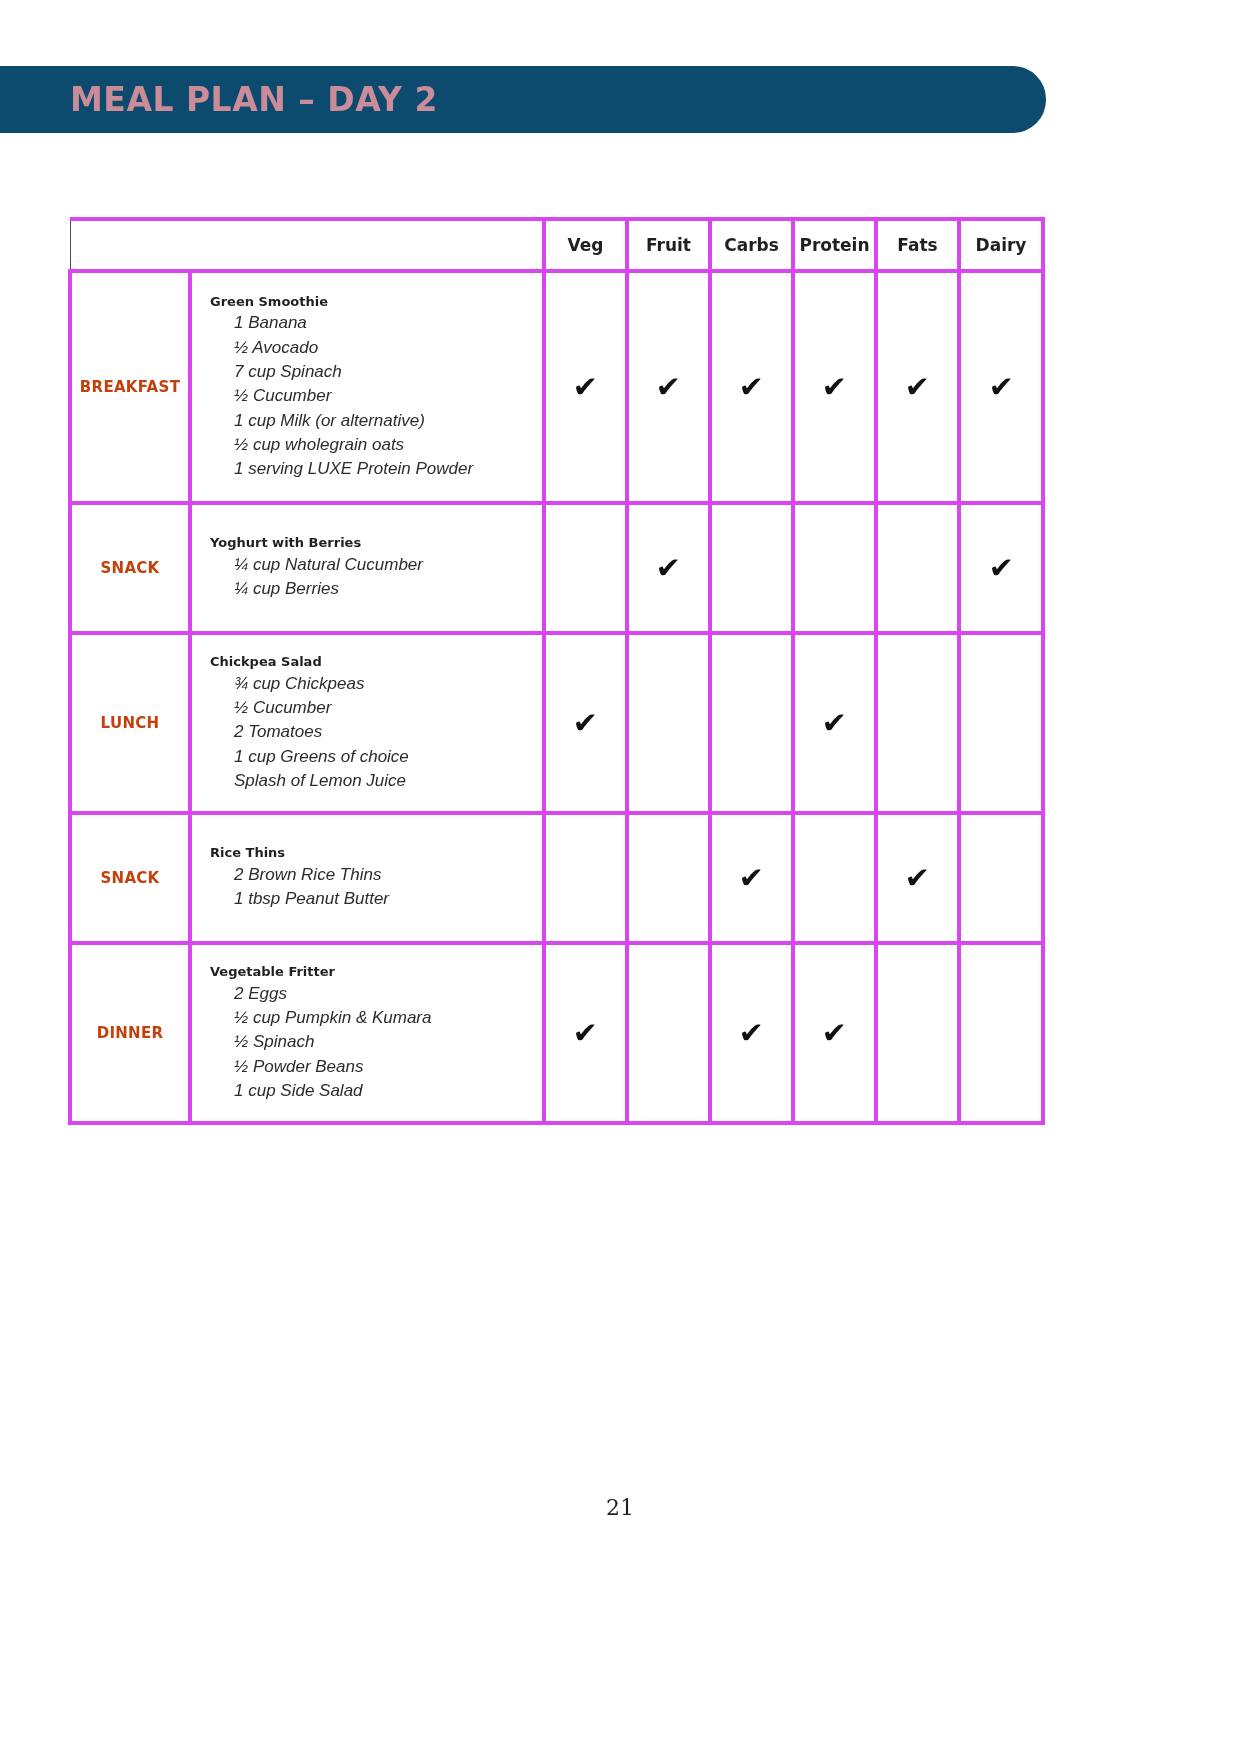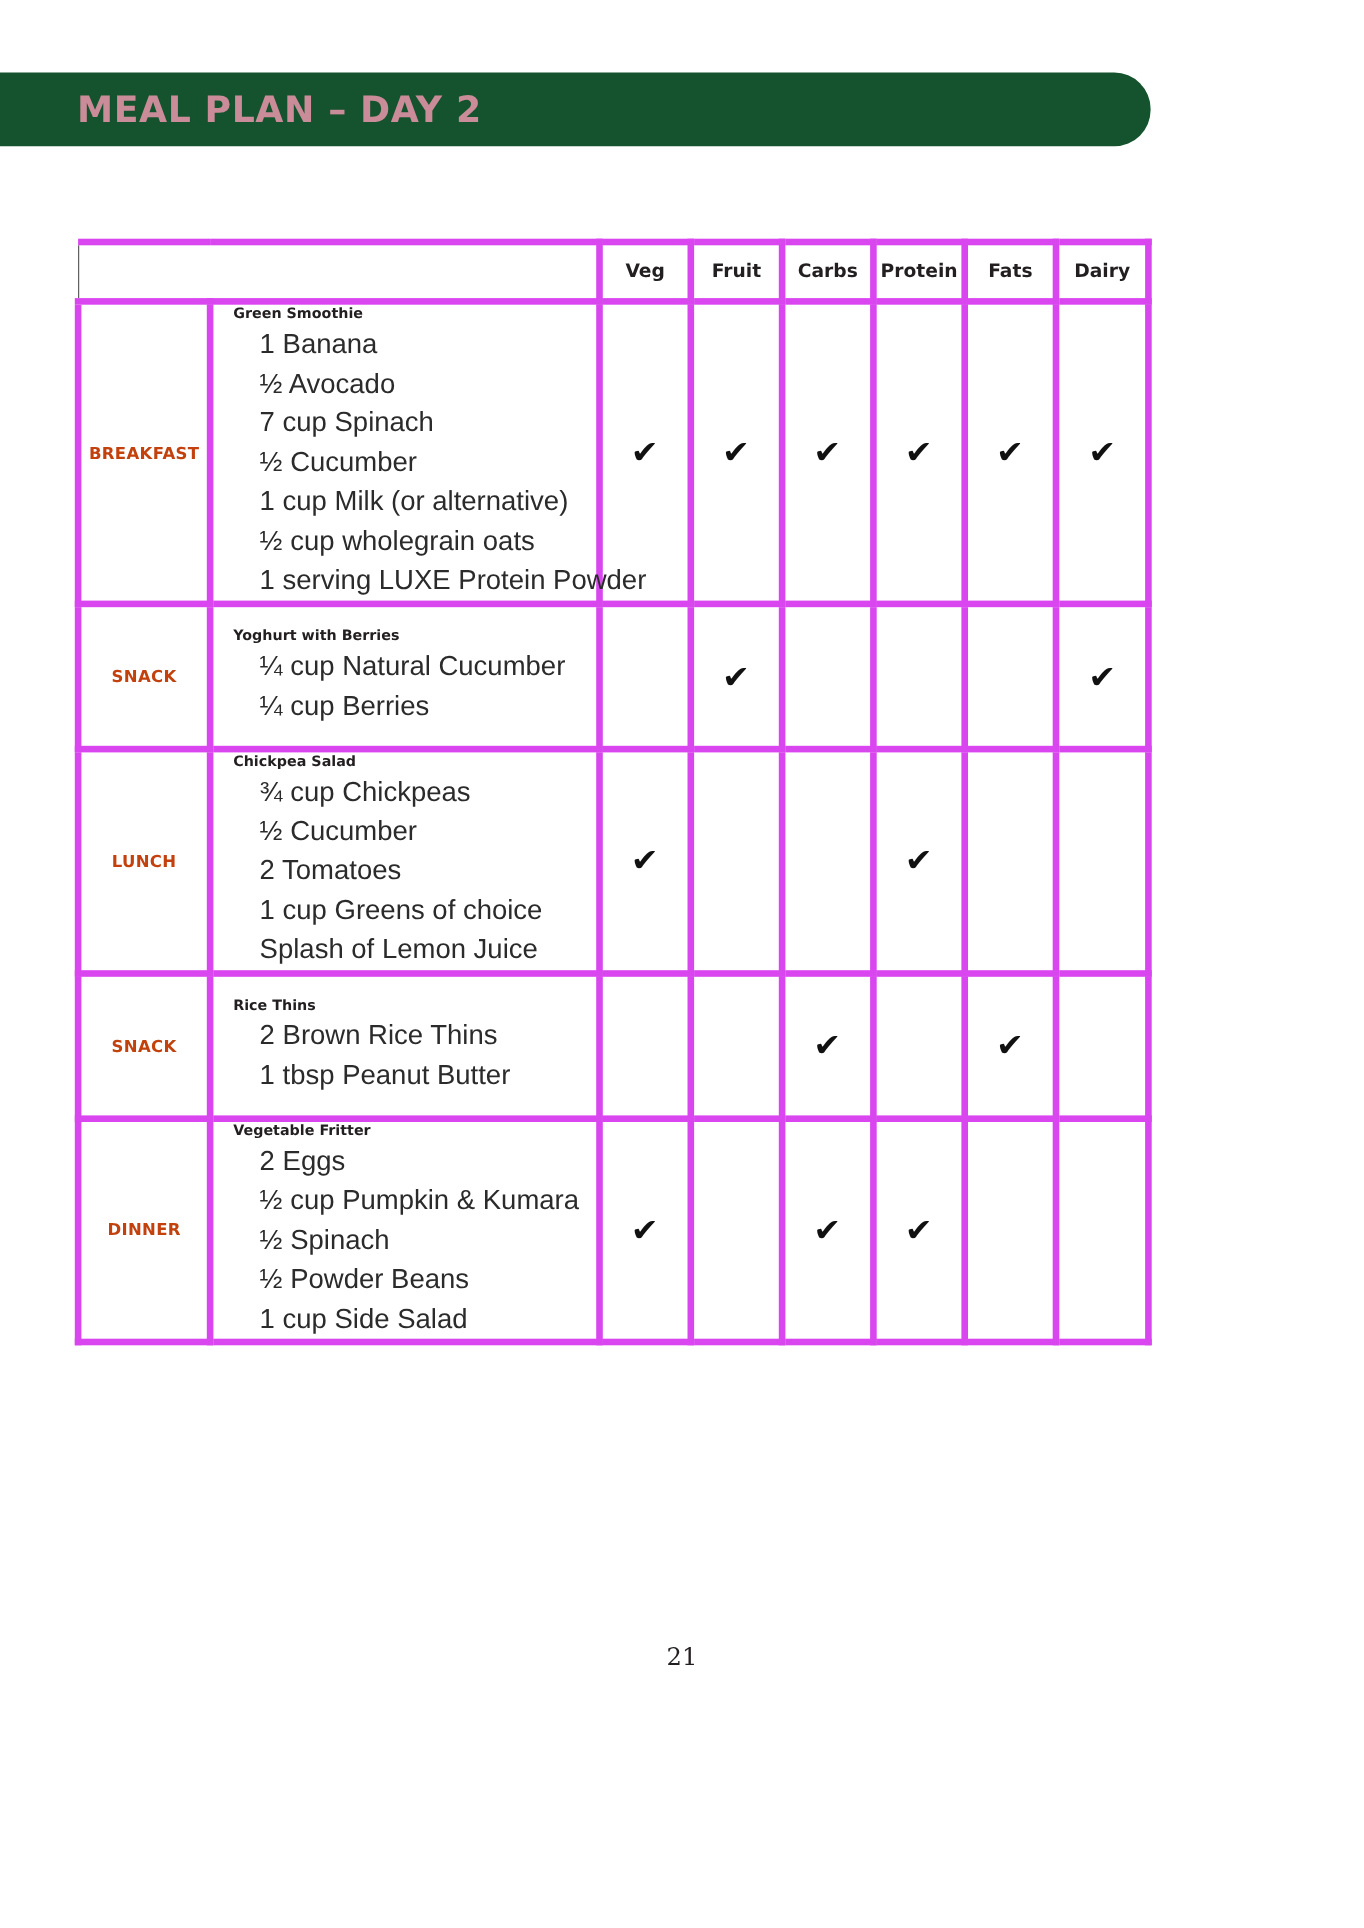--- a/index.html
+++ b/index.html
@@ -16,21 +16,21 @@
     overflow: hidden;
   }
 
   
   .header-band {
     position: absolute;
     left: 0;
     top: 66px;
     width: 1046px;
     height: 67px;
-    background: #14532d;
+    background: #0c4a6e;
     border-top-right-radius: 33px;
     border-bottom-right-radius: 33px;
     display: flex;
     align-items: center;
   }
   .header-title {
     margin-left: 70px;
     font-size: 33px;
     font-weight: 700;
     letter-spacing: 0.5px;
@@ -46,21 +46,21 @@
     top: 217px;
     width: 974px;
   }
   table.meal-table {
     border-collapse: collapse;
     width: 974px;
     table-layout: fixed;
   }
   table.meal-table td,
   table.meal-table th {
-    border: 6px solid #d946ef;
+    border: 4px solid #d946ef;
     padding: 0;
     vertical-align: middle;
     background: #ffffff;
   }
 
   
   col.c-meal    { width: 120px; }
   col.c-food    { width: 354px; }
   col.c-macro   { width: 83px; }
   col.c-macro-w { width: 84px; }
@@ -99,24 +99,25 @@
     padding-left: 18px;
     line-height: 1.45;
     white-space: nowrap;
   }
   .ing-list {
     list-style: none;
     margin: 0;
     padding: 0 0 0 42px;
   }
   .ing-list li {
-    font-size: 25px;
+    font-size: 17px;
     line-height: 1.43;
     color: #2b2b2b;
     white-space: nowrap;
+    font-style: italic;
   }
 
   
   td.macro-cell {
     text-align: center;
   }
   .check {
     display: inline-block;
     font-size: 29px;
     line-height: 1;

